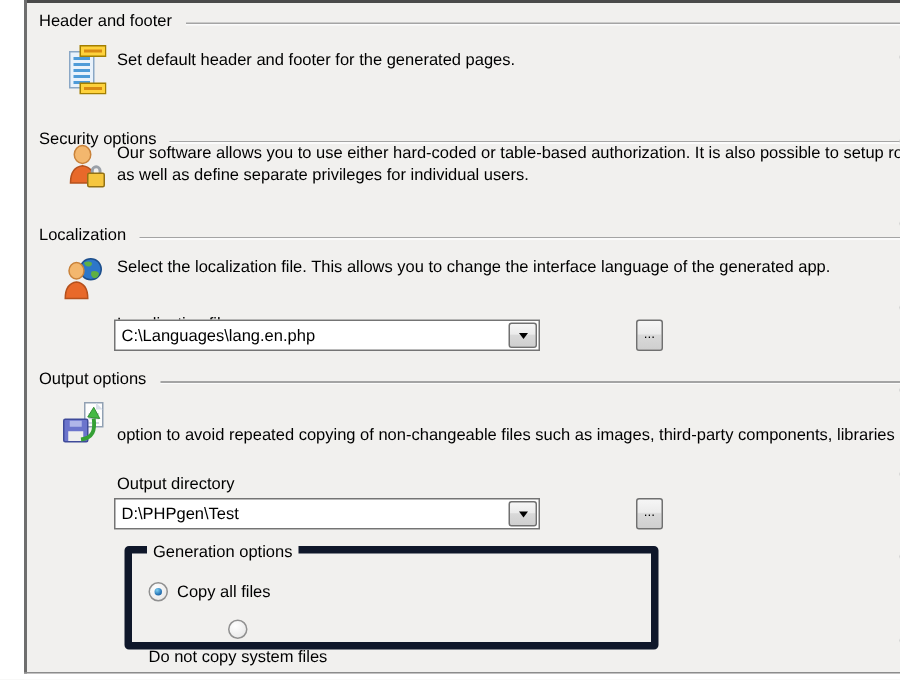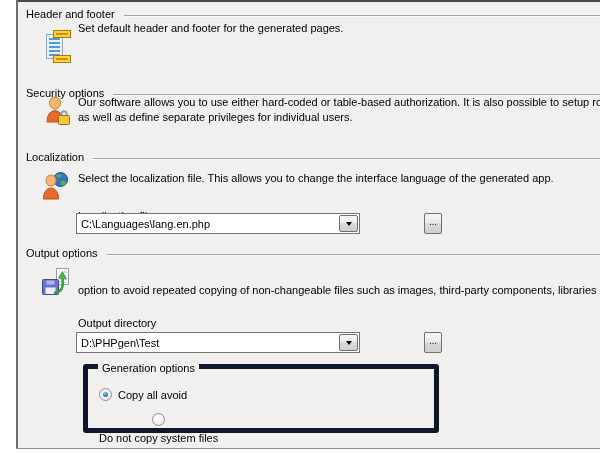--- a/index.html
+++ b/index.html
@@ -72,21 +72,21 @@
         <line x1="5" y1="17" x2="16" y2="17"></line>
         <line x1="5" y1="21" x2="16" y2="21"></line>
         <line x1="5" y1="25" x2="16" y2="25"></line>
       </g>
       <rect x="9.5" y="0.5" width="17" height="7" fill="#fed23c" stroke="#a37f00"></rect>
       <rect x="12" y="3" width="12" height="2" fill="#d98a12"></rect>
       <rect x="9.5" y="25.5" width="17" height="7" fill="#fed23c" stroke="#a37f00"></rect>
       <rect x="12" y="28" width="12" height="2" fill="#d98a12"></rect>
     </svg>
   </div>
-  <div class="desc" style="left:62px; top:22px;">Set default header and footer for the generated pages.</div>
+  <div class="desc" style="left:62px; top:34px;">Set default header and footer for the generated pages.</div>
 
   <div class="sec-header" style="top:87px;">
     <span class="sec-title">Security options</span>
     <span class="sec-line"></span>
   </div>
   <div class="icon-box" style="left:29px; top:96px;">
     <svg width="26" height="30" viewBox="0 0 26 30">
       <ellipse cx="10" cy="7" rx="5.5" ry="6" fill="#f3b76e" stroke="#c9823a"></ellipse>
       <path d="M2 26 Q2 15.5 10 14.5 Q18 15.5 18 26 Z" fill="#e8692a" stroke="#b5511d"></path>
       <path d="M16.5 20 v-2.2 a2.6 2.6 0 0 1 5.2 0 V20" stroke="#9aa0a8" stroke-width="2" fill="none"></path>
@@ -146,21 +146,21 @@
     <div class="drop-btn">
       <span class="tri"></span>
     </div>
   </div>
   <div class="browse-btn" style="left:408px; top:332px;">...</div>
 
   <div class="groupbox">
     <div class="groupbox-title">Generation options</div>
     <div class="radio-row" style="left:11px; top:19px;">
       <span class="radio checked"></span>
-      <span class="radio-label">Copy all avoid</span>
+      <span class="radio-label">Copy all files</span>
     </div>
     <div class="radio-row" style="left:11px; top:44px;flex-direction:column;">
       <span class="radio"></span>
       <span class="radio-label">Do not copy system files</span>
     </div>
   </div>
 
   <svg class="tear" viewBox="0 0 24 453" preserveAspectRatio="none">
     <path d="M13 0 L10 10 L14 23 L8 38 L13 52 L9 66 L14 79 L8 94 L13 108 L9 121 L14 135 L8 149 L13 163 L9 177 L14 190 L8 205 L13 219 L9 232 L14 246 L8 260 L13 274 L9 288 L14 301 L8 316 L13 330 L9 344 L14 357 L8 371 L13 386 L9 399 L14 412 L8 427 L13 440 L10 453 L24 453 L24 0 Z" fill="#ffffff"></path>
     <path d="M13 0 L10 10 L14 23 L8 38 L13 52 L9 66 L14 79 L8 94 L13 108 L9 121 L14 135 L8 149 L13 163 L9 177 L14 190 L8 205 L13 219 L9 232 L14 246 L8 260 L13 274 L9 288 L14 301 L8 316 L13 330 L9 344 L14 357 L8 371 L13 386 L9 399 L14 412 L8 427 L13 440 L10 453" fill="none" stroke="#cccccc" stroke-width="1" stroke-linejoin="round"></path>

